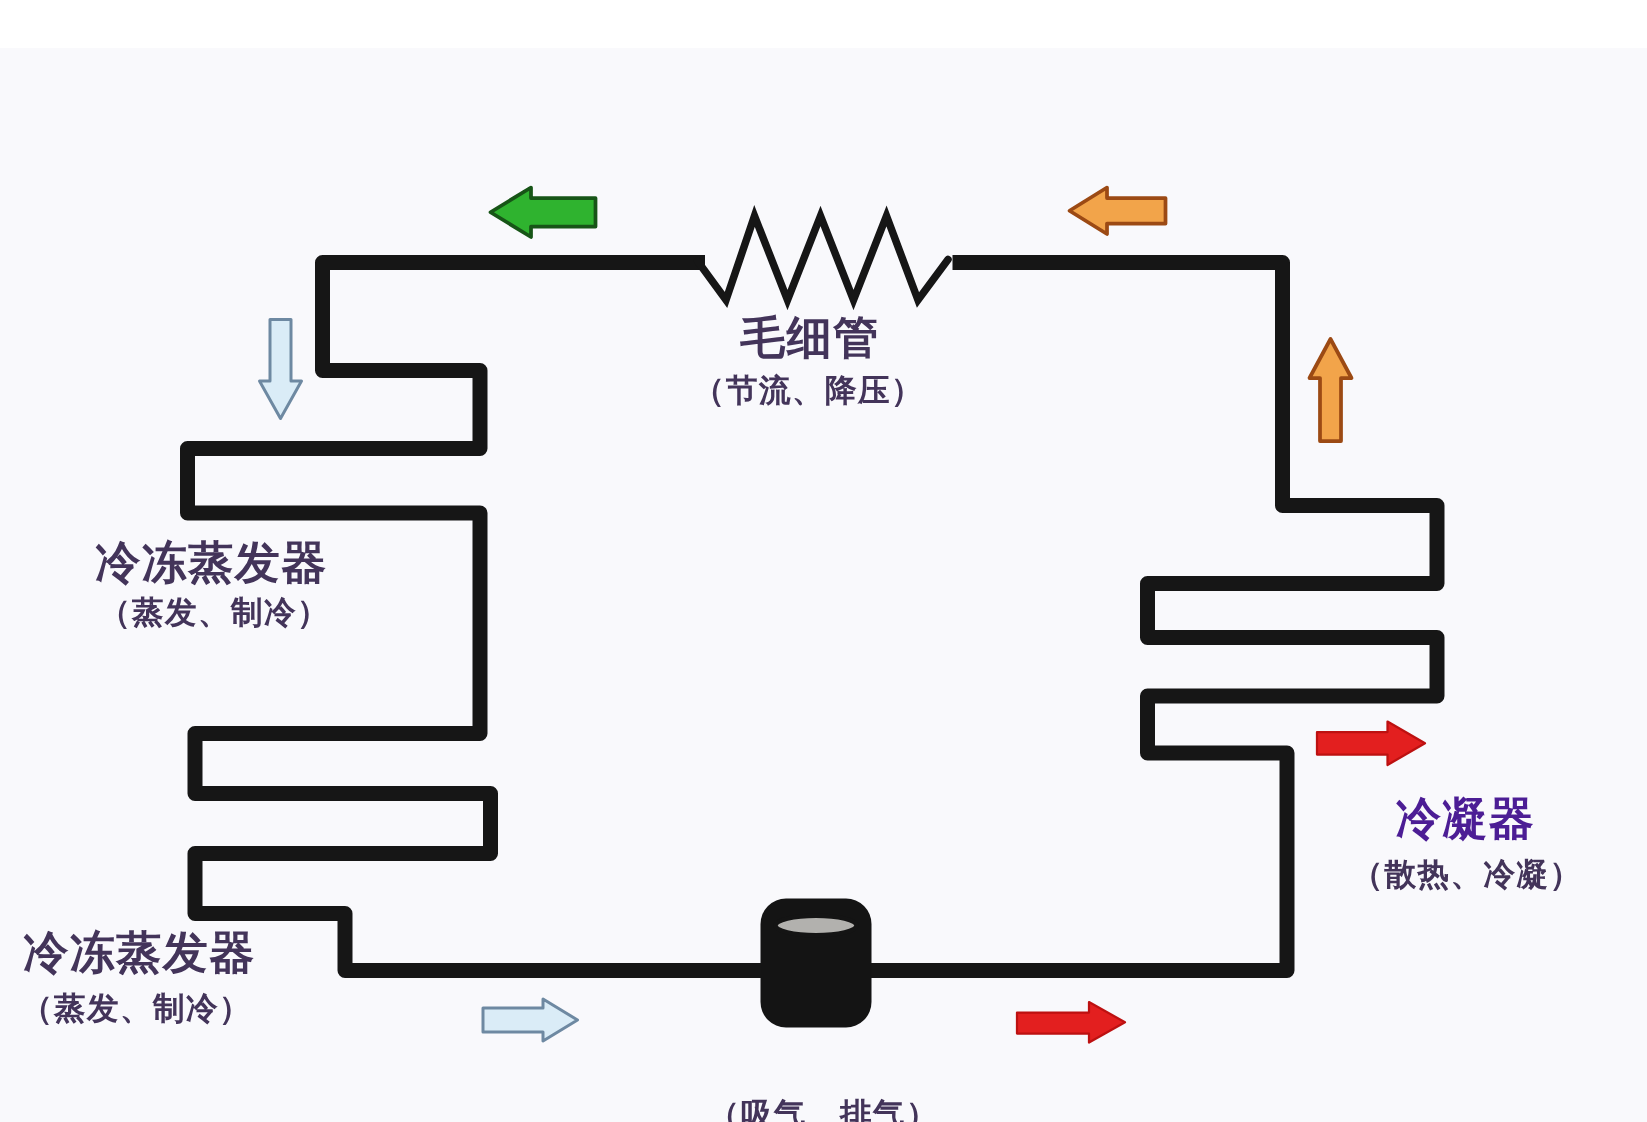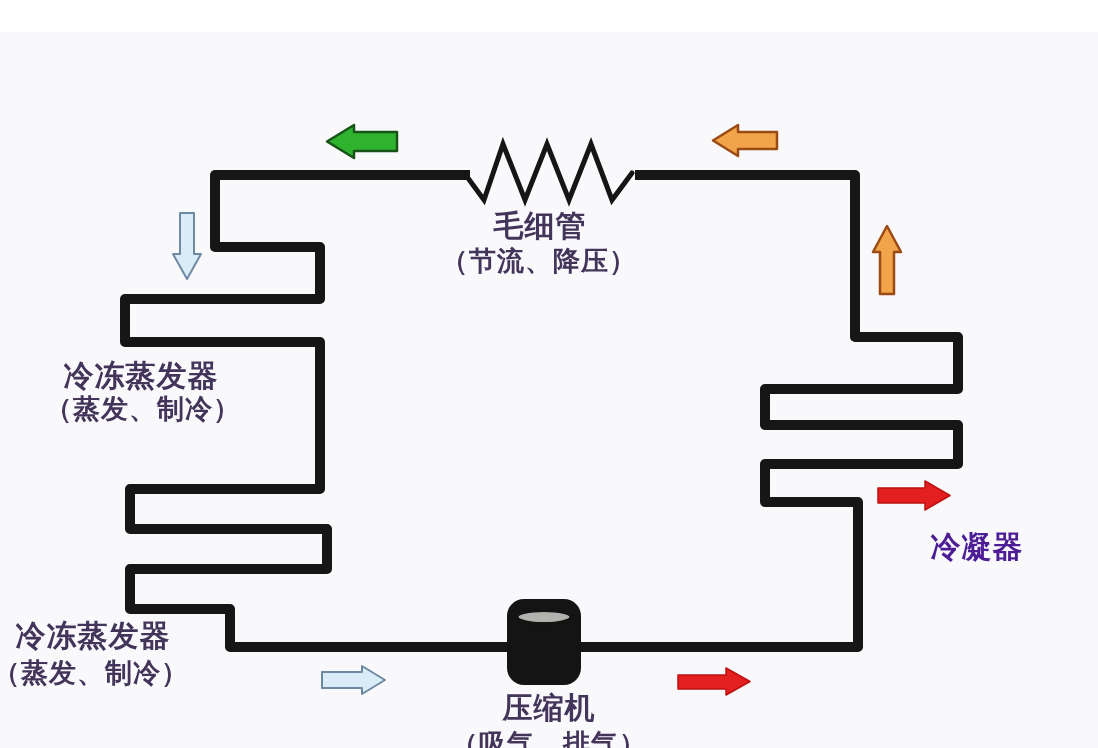--- a/index.html
+++ b/index.html
@@ -6,21 +6,21 @@
   .stage {
     position:relative; width:1098px; height:748px; overflow:hidden;
     font-family:"DejaVu Sans","Liberation Sans",sans-serif;
   }
   .stage svg { position:absolute; left:0; top:0; }
   .lbl {
     position:absolute; width:240px; text-align:center; font-weight:bold;
     letter-spacing:1px; white-space:nowrap;
   }
   .lbl.name  { font-size:30px; line-height:34px; }
-  .lbl.detail{ font-size:27px; line-height:31px; }
+  .lbl.detail{ font-size:21px; line-height:31px; }
 </style>
 </head>
 <body>
 
 <div class="stage" style="background-color: rgb(249, 249, 252); margin-top: 32px;">
 
   <svg width="1098" height="748" viewBox="0 0 1098 748">
 
     <path d="M640,143 L855,143 L855,305 L958,305 L958,357 L765,357 L765,393 L958,393
              L958,432 L765,432 L765,470 L858,470 L858,615 L230,615 L230,577 L130,577
@@ -52,17 +52,17 @@
   <div class="lbl name" style="left: 420px; top: 177px; color: rgb(67, 52, 90);">毛细管</div>
   <div class="lbl detail" style="left: 419px; top: 213px; color: rgb(67, 52, 90);">（节流、降压）</div>
 
   <div class="lbl name" style="left: 21px; top: 327px; color: rgb(67, 52, 90);">冷冻蒸发器</div>
   <div class="lbl detail" style="left: 23px; top: 361px; color: rgb(67, 52, 90);">（蒸发、制冷）</div>
 
   <div class="lbl name" style="left: -27px; top: 587px; color: rgb(67, 52, 90);">冷冻蒸发器</div>
   <div class="lbl detail" style="left: -29px; top: 625px; color: rgb(67, 52, 90);">（蒸发、制冷）</div>
 
   <div class="lbl name" style="left: 857px; top: 498px; color: #4c1d95;">冷凝器</div>
+  <div class="lbl detail" style="left: 858px; top: 536px; color: rgb(67, 52, 90);">（散热、冷凝）</div>
 
-  <div class="lbl name" style="left: 429px; top: 659px; color: rgb(67, 52, 90);">压缩机</div>
   <div class="lbl detail" style="left: 429px; top: 696px; color: rgb(67, 52, 90);">（吸气、排气）</div>
 
 </div>
 
 </body></html>

